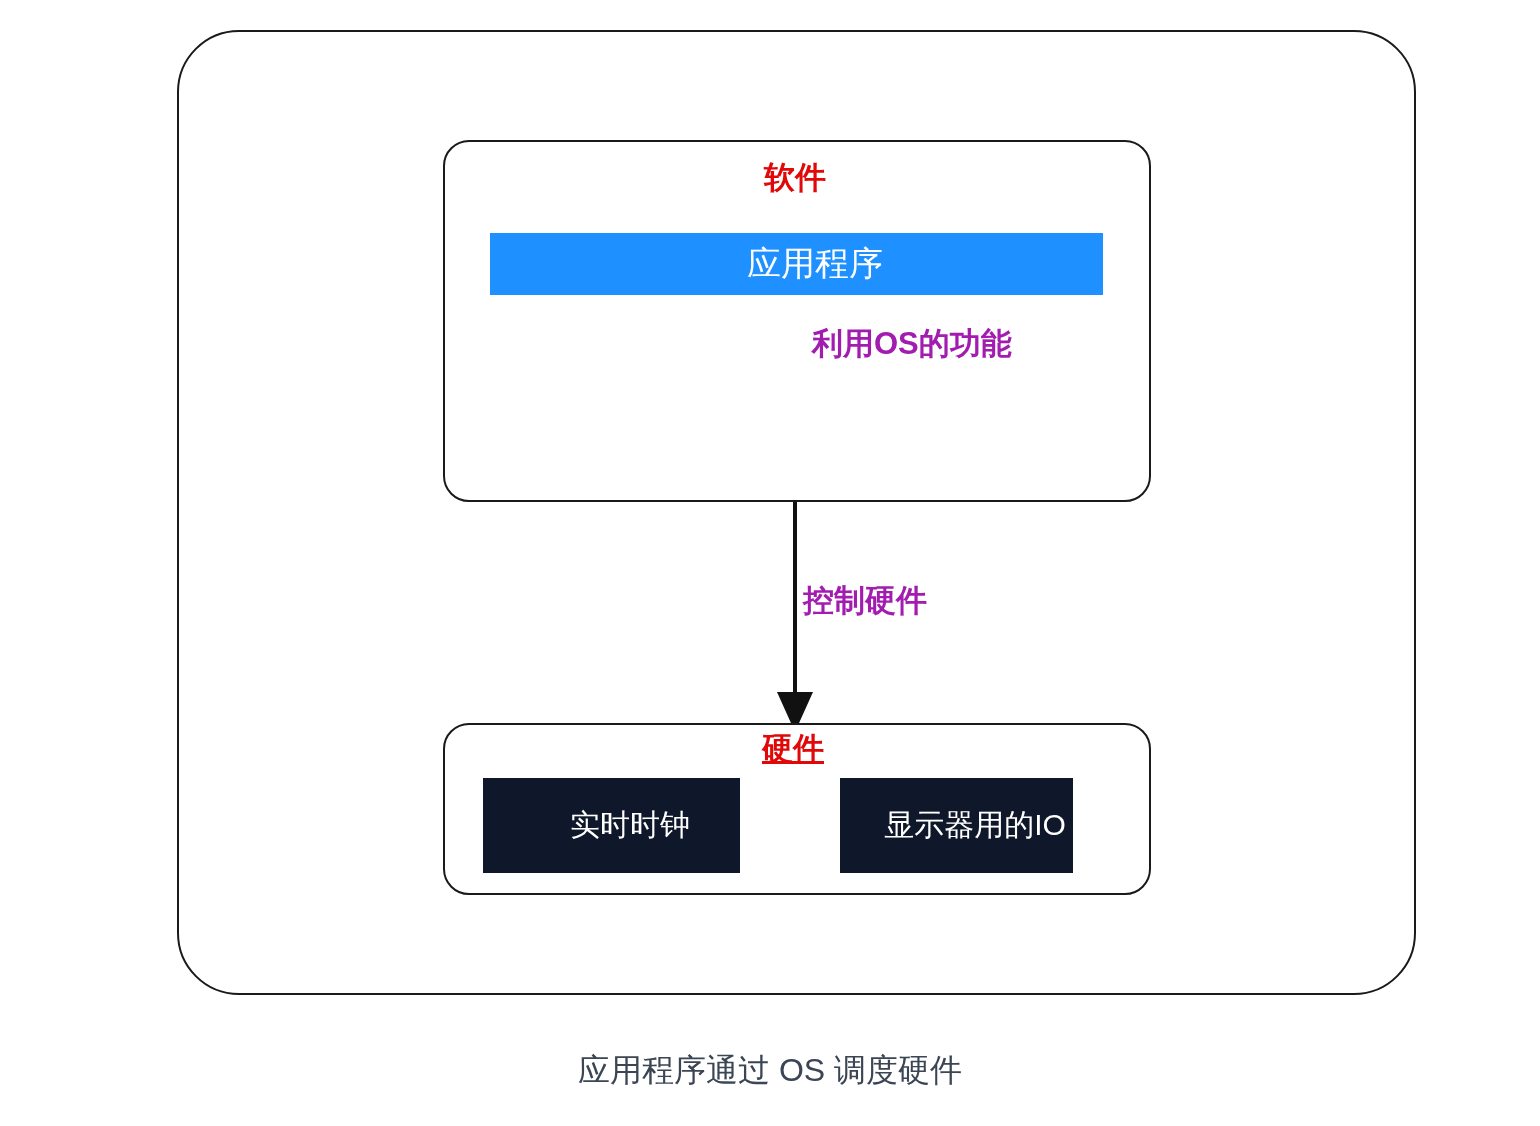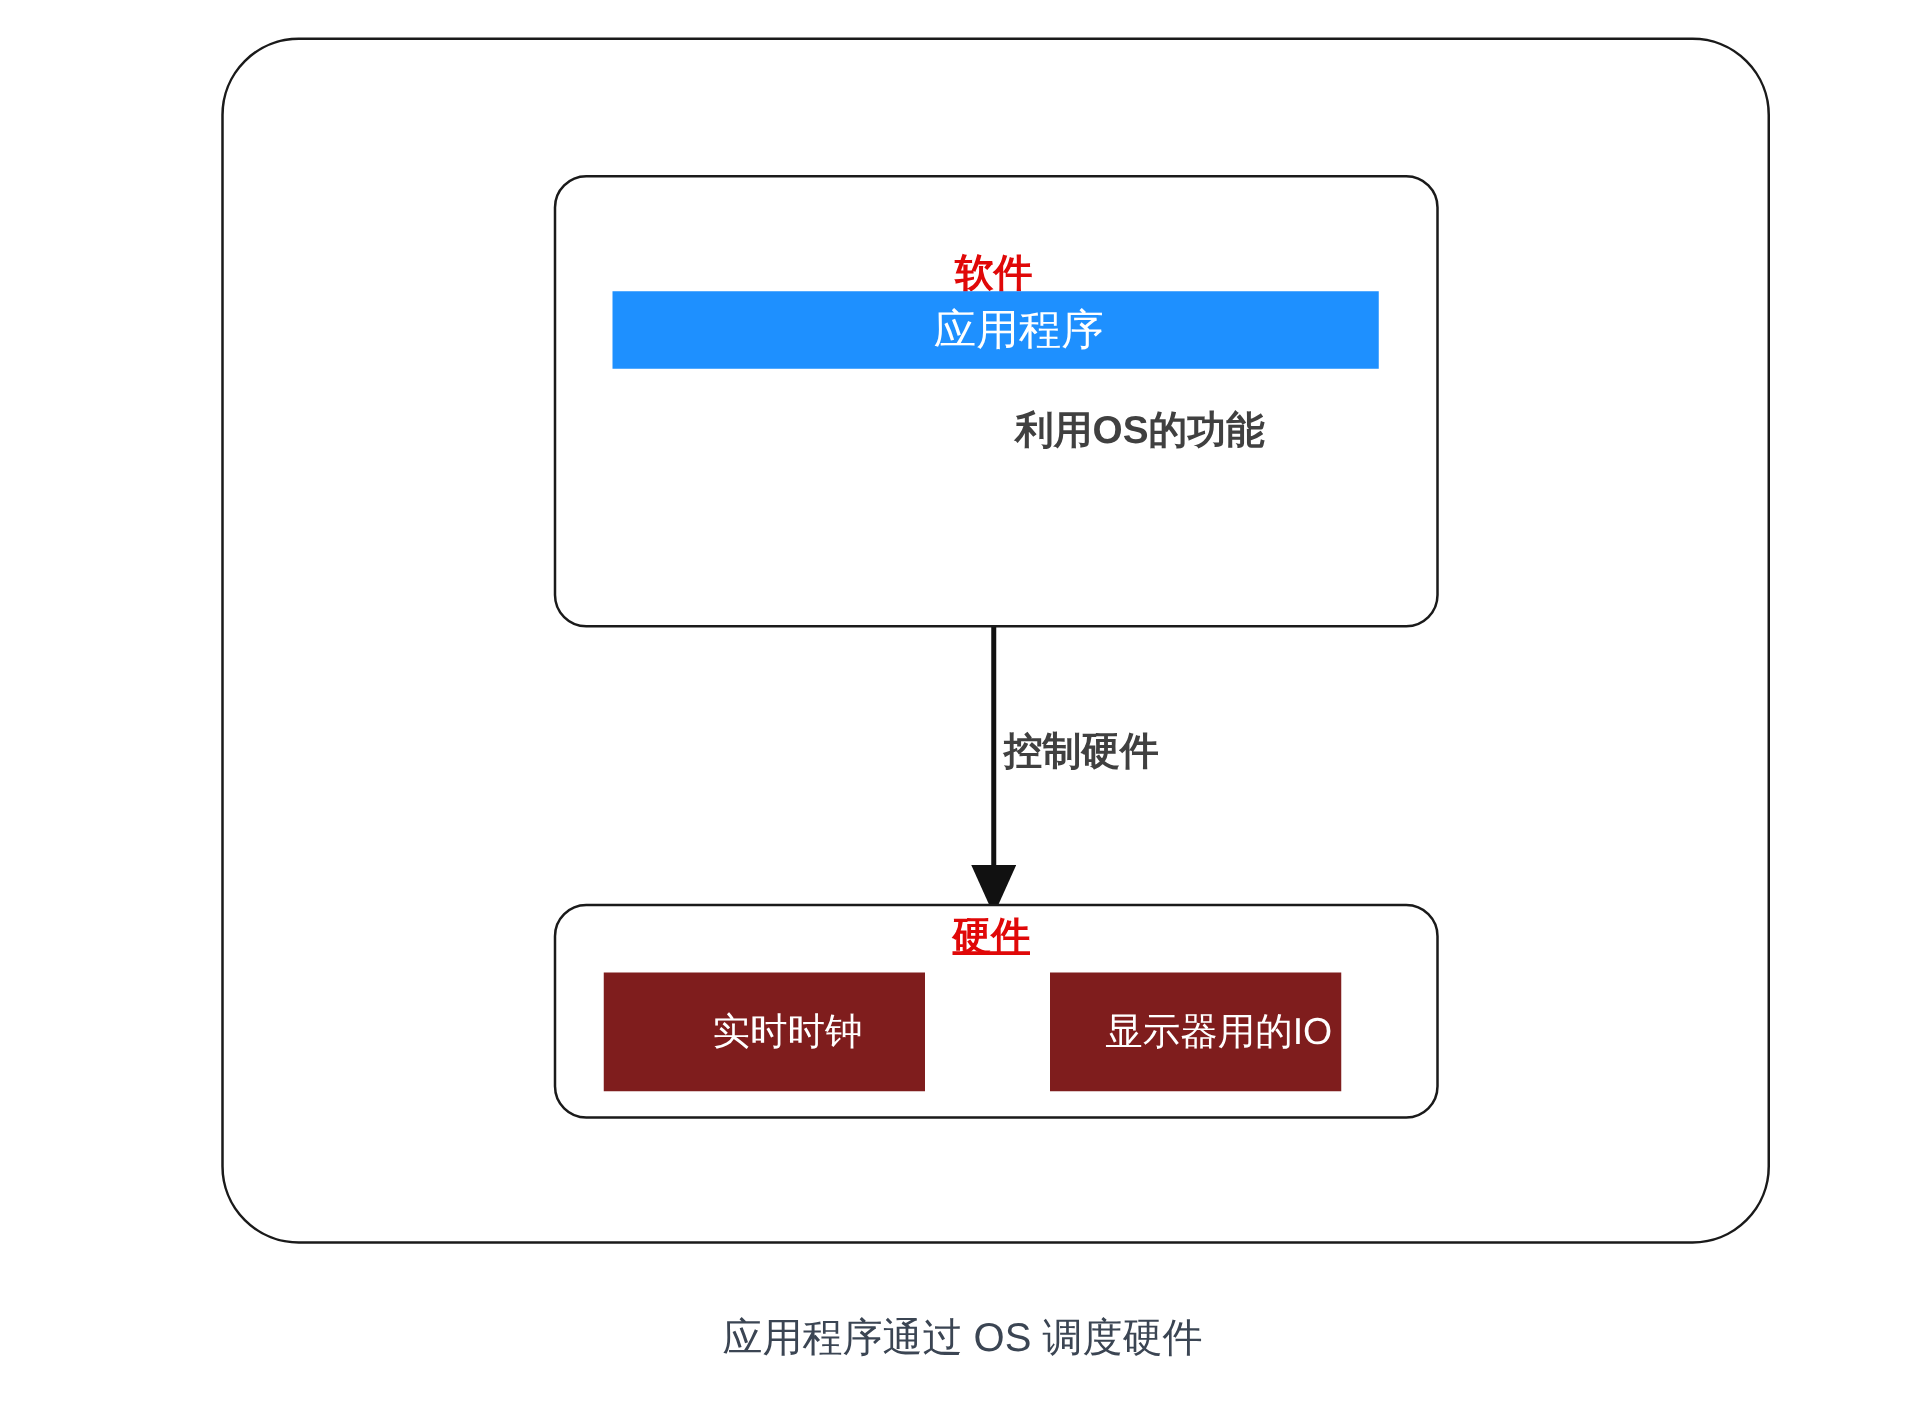--- a/index.html
+++ b/index.html
@@ -64,21 +64,20 @@
     color: #e00808;
     font-weight: bold;
     font-size: 31px;
     line-height: 1;
     white-space: nowrap;
     transform: translateX(-50%);
   }
   .group-title.software-title {
     left: 795px;
     top: 162px;
-    margin-top: 41px;
   }
   .group-title.hardware-title {
     left: 793px;
     top: 733px;
     text-decoration: underline;
   }
 
   
   .block {
     position: absolute;
@@ -87,21 +86,21 @@
     justify-content: center;
     box-sizing: border-box;
     color: #ffffff;
     white-space: nowrap;
     padding-left: 37px;
   }
   .block.blue {
     background: #1e90ff;
   }
   .block.orange {
-    background: #7f1d1d;
+    background: #0f172a;
   }
 
   .block.app-program {
     left: 490px;
     top: 233px;
     width: 613px;
     height: 62px;
     font-size: 34px;
     font-weight: normal;
   }
@@ -136,21 +135,21 @@
     left: 0;
     top: 0;
     width: 1540px;
     height: 1126px;
     pointer-events: none;
   }
 
   
   .arrow-label {
     position: absolute;
-    color: #404040;
+    color: #a21caf;
     font-weight: bold;
     font-size: 31px;
     line-height: 1;
     white-space: nowrap;
   }
   .arrow-label.use-os {
     left: 812px;
     top: 328px;
   }
   .arrow-label.control-hw {

